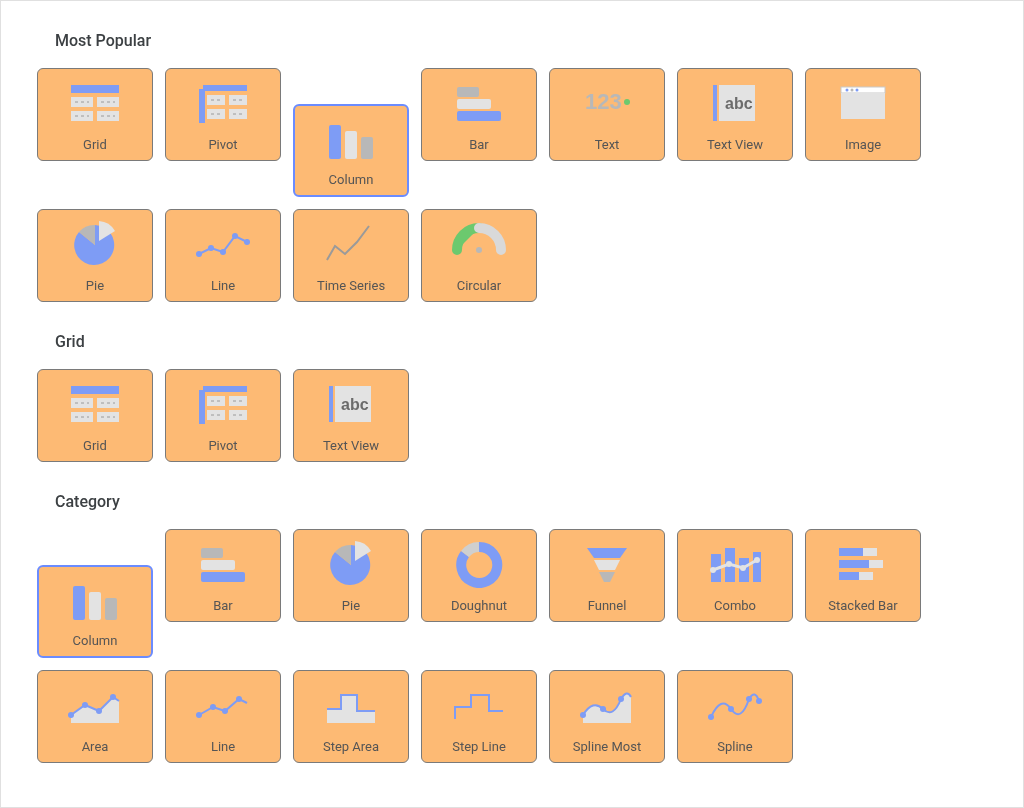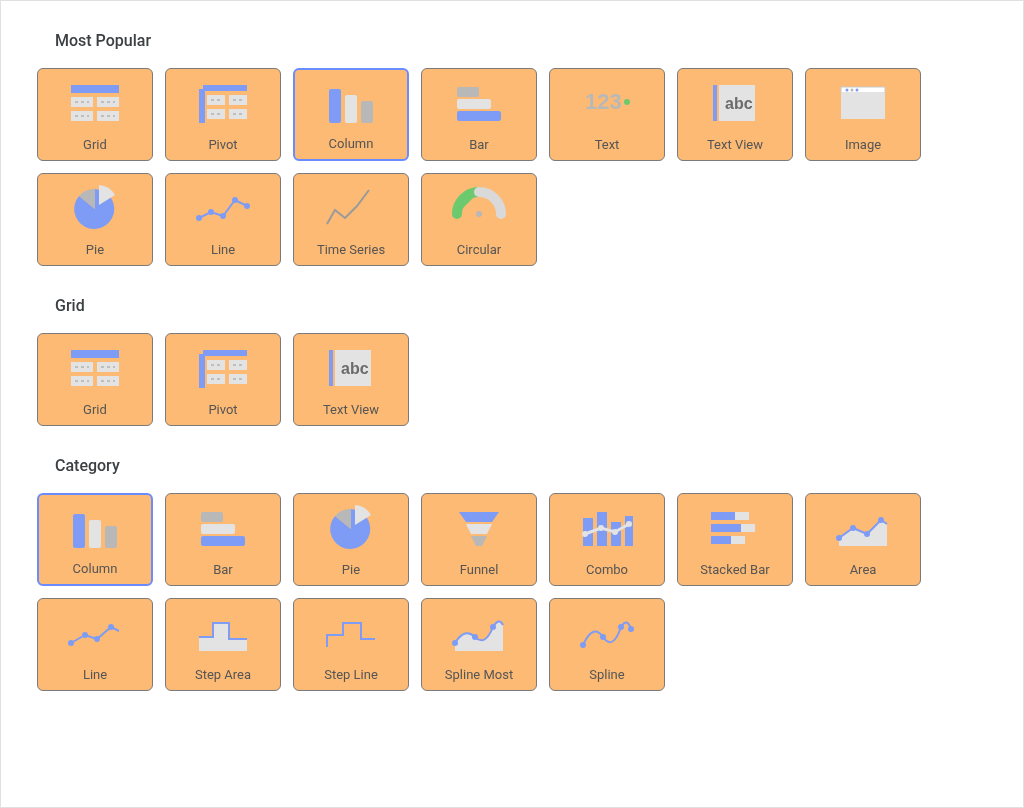--- a/index.html
+++ b/index.html
@@ -34,20 +34,21 @@
     background:#fdba74;
     display:flex;
     flex-direction:column;
     align-items:center;
     cursor:pointer;
     user-select:none;
   }
   .tile.selected {
     border-color:#6b8cff;
     border-width:2px;
+    margin-top:36px;
   }
   .tile .glyph {
     flex:1;
     width:100%;
     display:flex;
     align-items:center;
     justify-content:center;
     padding-top:6px;
   }
   .tile .glyph svg { display:block; }
@@ -396,20 +397,28 @@
           <div class="glyph">
             <svg width="60" height="48" viewBox="0 0 60 48">
               <use href="#ic-pie"></use>
             </svg>
           </div>
           <div class="tile-label">Pie</div>
         </div>
         <div class="tile">
           <div class="glyph">
             <svg width="60" height="48" viewBox="0 0 60 48">
+              <use href="#ic-doughnut"></use>
+            </svg>
+          </div>
+          <div class="tile-label">Doughnut</div>
+        </div>
+        <div class="tile">
+          <div class="glyph">
+            <svg width="60" height="48" viewBox="0 0 60 48">
               <use href="#ic-funnel"></use>
             </svg>
           </div>
           <div class="tile-label">Funnel</div>
         </div>
         <div class="tile">
           <div class="glyph">
             <svg width="60" height="48" viewBox="0 0 60 48">
               <use href="#ic-combo"></use>
             </svg>

